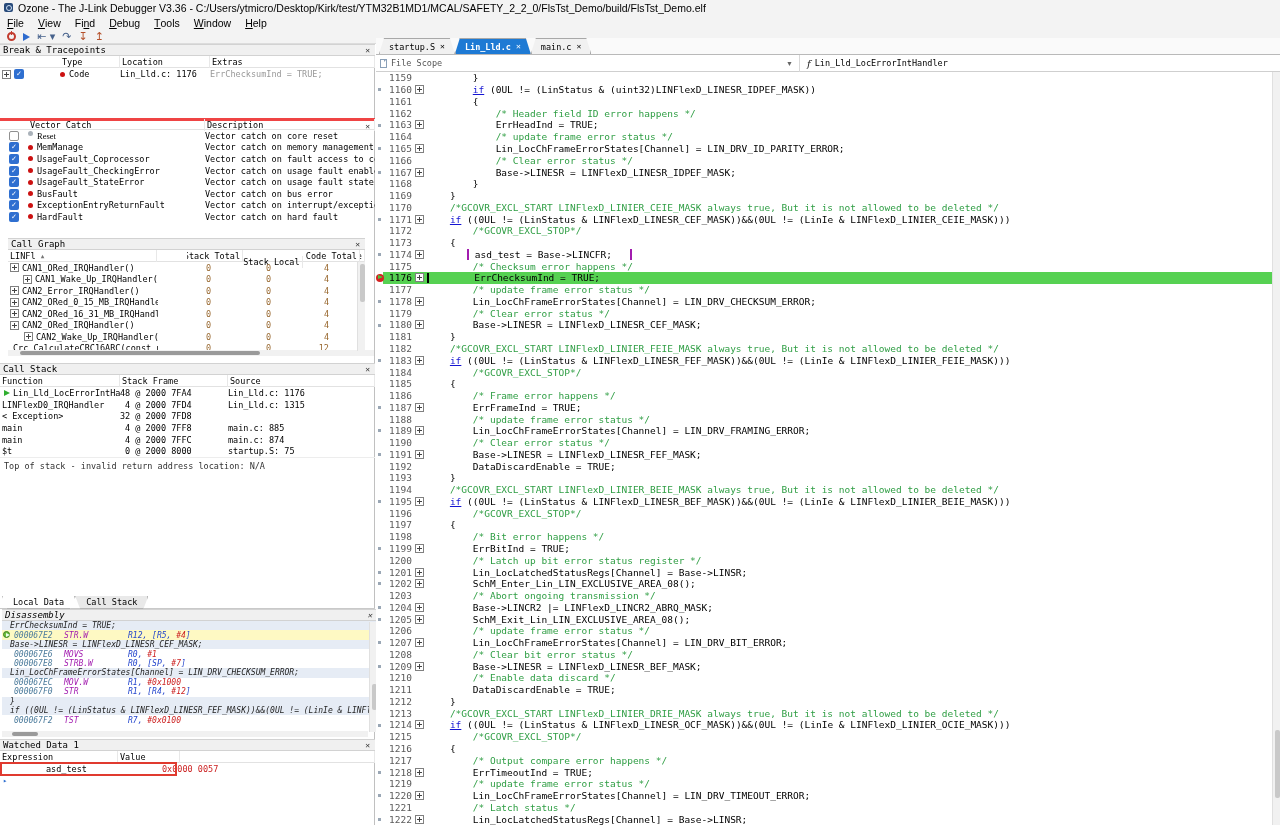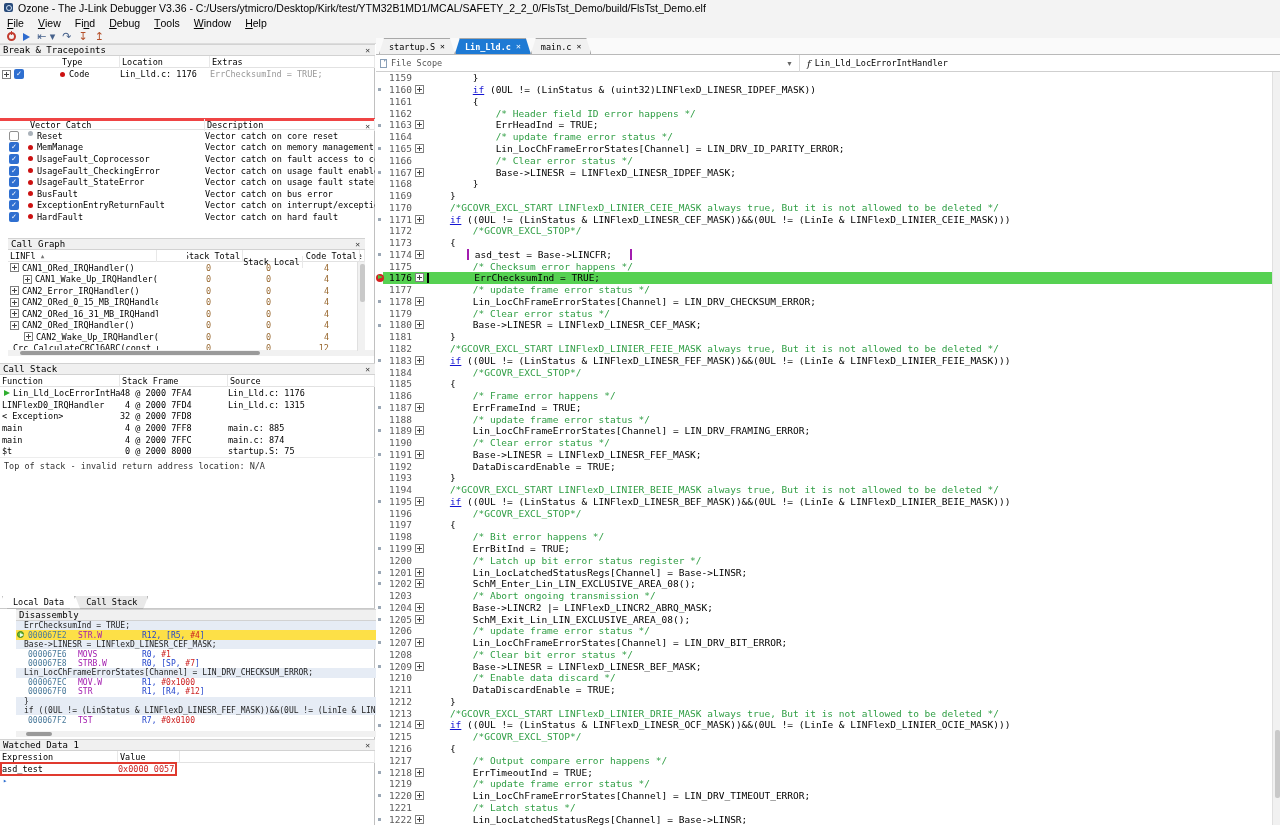--- a/index.html
+++ b/index.html
@@ -46,31 +46,31 @@
   .plusbox::before { content:""; position:absolute; left:1px; top:3px; width:5px; height:1px; background:#444; }
   .plusbox::after  { content:""; position:absolute; left:3px; top:1px; width:1px; height:5px; background:#444; }
 
   
   #left { left:0; top:44px; width:375px; height:781px; background:#fff; border-right:1px solid #c0c0c0; }
   #bt-panel   { left:0; top:0;   width:375px; height:74px; }
   #vc-panel   { left:0; top:74px; width:375px; height:120px; }
   #cg-panel   { left:8px; top:194px; width:357px; height:119px; }
   #cs-panel   { left:0; top:319px; width:375px; height:233px; }
   #bottom-tabs{ left:0; top:552px; width:375px; height:13px; border-bottom:1px solid #c9c9c9; display:flex; padding-left:2px; }
-  #dis-panel  { left:16px; top:565px; width:375px; height:130px; }
+  #dis-panel  { left:2px; top:565px; width:375px; height:130px;font-style:italic; }
   #wd-panel   { left:0; top:695px; width:375px; height:86px; }
   .btab { font-size:8.5px; font-family:"DejaVu Sans Mono",monospace; padding:0 10px; height:13px;
     display:flex; align-items:center; background:#e9e9e9; border:1px solid #b5b5b5; border-top:none;
     clip-path:polygon(0 0,100% 0,calc(100% - 5px) 100%,5px 100%); }
   .btab.active { background:#fff; }
 
   
   .disline { height:9.45px; display:flex; align-items:center; font-size:8px; position:relative; }
   .disline.src { background:#e6ecf5; color:#222; padding-left:8px; }
-  .disline.cur { background:#fde047; }
+  .disline.cur { background:#fef9c3; }
   .dis-addr { color:#4a7a9b; margin-left:12px; width:50px; flex-shrink:0; }
   .dis-mn { color:#a21caf; width:64px; flex-shrink:0; }
   .dis-op-reg { color:#2244cc; }
   .dis-op-imm { color:#cc2222; }
   .pc-icon { position:absolute; left:1px; top:1px; width:7px; height:7px; border-radius:50%;
     background:#6fbf3c; border:1px solid #3f7f1f; }
   .pc-icon::after{ content:""; position:absolute; left:1.5px; top:1px; width:0; height:0;
     border-left:4px solid #eaffea; border-top:2.5px solid transparent; border-bottom:2.5px solid transparent; }
 
   
@@ -192,21 +192,21 @@
         <div style="width:28px;border-right:none;"></div>
         <div style="width:177px;">Vector Catch</div>
         <div style="flex:1;">Description</div>
         <span class="close-x">✕</span>
       </div>
       <div id="vc-rows">
           <div class="trow mono" style="height: 11.6px;">
             <div class="cell" style="width: 28px; display: flex; justify-content: center;">
               <div class="chk off"></div>
             </div>
-            <div class="cell" style="width: 177px; display: flex; align-items: flex-start;"><span class="dot gray"></span>Reset</div>
+            <div class="cell" style="width: 177px; display: flex; align-items: flex-start; font-family: Liberation Serif, serif;"><span class="dot gray"></span>Reset</div>
             <div class="cell" style="flex: 1 1 0%;">Vector catch on core reset</div>
           </div>
           <div class="trow mono" style="height: 11.6px;">
             <div class="cell" style="width: 28px; display: flex; justify-content: center;">
               <div class="chk">✓</div>
             </div>
             <div class="cell" style="width: 177px; display: flex; align-items: center;"><span class="dot"></span>MemManage</div>
             <div class="cell" style="flex: 1 1 0%;">Vector catch on memory management faults</div>
           </div>
           <div class="trow mono" style="height: 11.6px;">
@@ -437,21 +437,21 @@
       <div class="panel-title">
         <span>Watched Data 1</span>
         <span class="close-x">✕</span>
       </div>
       <div class="colhdr mono">
         <div style="width:118px;">Expression</div>
         <div style="width:62px;">Value</div>
         <div style="flex:1;"></div>
       </div>
       <div id="wd-rows" style="position:relative;">
-          <div class="trow mono" style="height: 12px;">
+          <div class="trow mono" style="height: 12px; margin-left: 44px;">
             <div class="cell" style="width: 118px; padding-left: 2px;">asd_test</div>
             <div class="cell" style="width: 62px; color: rgb(204, 34, 34);">0x0000 0057</div>
           </div>
           <div class="redbox-row" style="left: 0px; top: -1px; width: 177px; height: 14px;"></div>
           <div class="trow mono" style="height: 12px;">
             <span style="color: rgb(47, 111, 208); font-size: 7px; padding-left: 3px;">▸</span>
           </div>
         </div>
     </div>
   </div>

